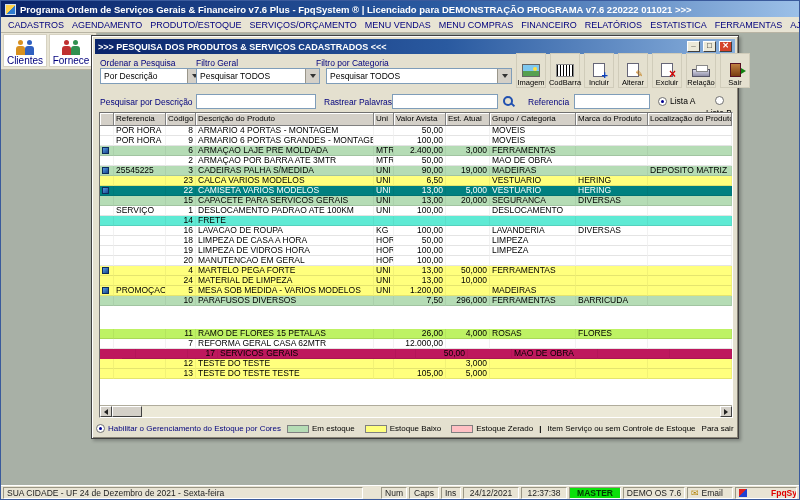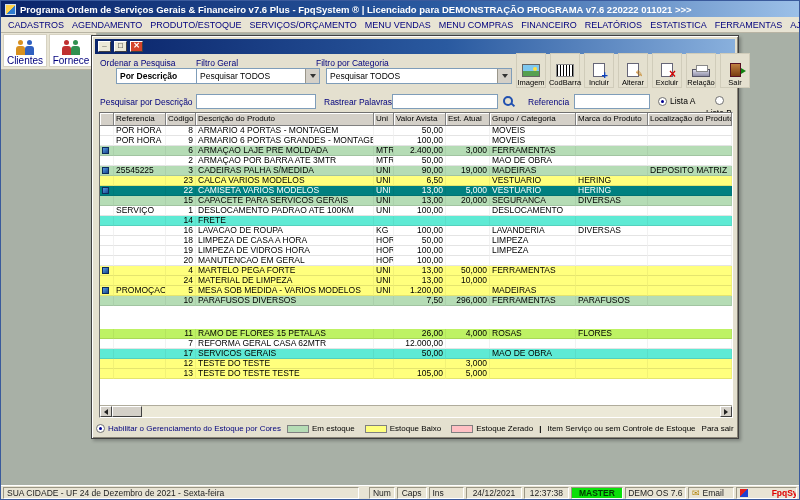--- a/index.html
+++ b/index.html
@@ -52,21 +52,21 @@
 
   .lbl { position:absolute; color:#00007d; font-size:8.5px; white-space:nowrap; }
   .lbl-order{ left:8px; top:22px; } .lbl-general{ left:104px; top:22px; } .lbl-category{ left:224px; top:22px; }
   .lbl-desc{ left:8px; top:61px; } .lbl-words{ left:232px; top:61px; } .lbl-ref{ left:436px; top:61px; }
 
   .combo { position:absolute; height:16px; background:#fff; border:1px solid #7f9db9; display:flex; align-items:center; font-size:8.5px; }
   .combo .combo-text { flex:1; padding:0 3px; white-space:nowrap; overflow:hidden; }
   .combo .combo-btn { width:14px; height:100%; background:#d4d0c8; border-left:1px solid #9a968a;
     display:flex; align-items:center; justify-content:center; }
   .combo .combo-btn::before { content:""; border-left:3px solid transparent; border-right:3px solid transparent; border-top:4px solid #333; }
-  .cmb-order{ left:24px; top:32px; width:102px;font-weight:bold; } .cmb-general{ left:104px; top:32px; width:124px; } .cmb-category{ left:234px; top:32px; width:186px; }
+  .cmb-order{ left:8px; top:32px; width:102px; } .cmb-general{ left:104px; top:32px; width:124px; } .cmb-category{ left:234px; top:32px; width:186px; }
 
   .actions { position:absolute; left:424px; top:17px; display:flex; gap:4px; }
   .act-btn { width:30px; height:35px; display:flex; flex-direction:column; align-items:center; justify-content:flex-end;
     gap:1px; font-size:7.5px; color:#000; background:#e4e0cf; border:1px solid #d0ccba; }
   .image-icon{ width:18px; height:13px; border:1px solid #666; background:linear-gradient(#7ec8f0 0 55%,#56a050 55% 100%); position:relative; }
   .image-icon::before{ content:""; position:absolute; right:2px; top:2px; width:4px; height:4px; border-radius:50%; background:#ffe040; }
   .barcode-icon{ width:18px; height:13px; border:1px solid #888; background:repeating-linear-gradient(90deg,#000 0 1px,#fff 1px 3px); }
   .sheet { width:12px; height:14px; background:#fff; border:1px solid #667; position:relative; }
   .add-icon::after{ content:"+"; color:#0840c0; font-weight:bold; font-size:11px; position:absolute; right:-4px; bottom:-5px; }
   .edit-icon::after{ content:"✎"; color:#c07000; font-size:9px; position:absolute; right:-5px; bottom:-3px; }
@@ -121,21 +121,21 @@
 
   
   .statusbar { position:absolute; left:0; bottom:0; right:0; height:14px; background:#e8e4d4;
     border-top:1px solid #fff; display:flex; align-items:center; padding:0 2px; gap:2px; font-size:8.5px; color:#222; }
   .seg { height:12px; border:1px solid; border-color:#9a9685 #fff #fff #9a9685; display:flex; align-items:center;
     padding:0 3px; gap:3px; white-space:nowrap; overflow:hidden; }
   .seg-location{ width:360px; }
   .seg-spacer{ flex:1; border:none; }
   .seg-num-lock{ width:26px; justify-content:center; }
   .seg-caps-lock{ width:30px; justify-content:center; }
-  .seg-insert{ width:36px; }
+  .seg-insert{ width:20px; }
   .seg-date{ width:56px; justify-content:center; }
   .seg-time{ width:46px; justify-content:center; }
   .seg-user{ width:52px; justify-content:center; font-weight:bold; color:#003800; }
   .seg-version{ width:62px; justify-content:center; }
   .seg-email{ width:46px; }
   .seg-brand{ width:62px; font-weight:bold; }
   .env-glyph { color:#b08000; font-size:9px; }
   .fpq-logo { width:8px; height:8px; background:linear-gradient(135deg,#e02020 50%,#2040d0 50%); flex:0 0 auto; }
 </style>
 </head>
@@ -198,20 +198,21 @@
           <span class="people-icon suppliers-icon">
             <span class="person"></span>
             <span class="person"></span>
           </span>
           <span>Fornece</span>
         </div>
       </div>
 
     <div class="dialog">
       <div class="dlg-title">
+        <span class="title-text">&gt;&gt;&gt;  PESQUISA DOS PRODUTOS &amp; SERVIÇOS CADASTRADOS  &lt;&lt;&lt;</span>
         <span class="win-btn btn-min"></span>
         <span class="win-btn btn-max"></span>
         <span class="win-btn btn-close"></span>
       </div>
 
       <span class="lbl lbl-order">Ordenar a Pesquisa</span>
       <div class="combo cmb-order">
         <span class="combo-text">Por Descrição</span>
         <span class="combo-btn"></span>
       </div>
@@ -496,21 +497,21 @@
             </div>
             <div class="grid-row" style="background: rgb(181, 220, 181);">
               <div class="cell"></div>
               <div class="cell"></div>
               <div class="cell ra">10</div>
               <div class="cell">PARAFUSOS DIVERSOS</div>
               <div class="cell"></div>
               <div class="cell ra">7,50</div>
               <div class="cell ra">296,000</div>
               <div class="cell">FERRAMENTAS</div>
-              <div class="cell">PARAFUSOS</div>
+              <div class="cell">BARRICUDA</div>
               <div class="cell"></div>
             </div>
             <div class="grid-row" style="background: #bef264; margin-top: 23px;">
               <div class="cell"></div>
               <div class="cell"></div>
               <div class="cell ra">11</div>
               <div class="cell">RAMO DE FLORES 15 PETALAS</div>
               <div class="cell"></div>
               <div class="cell ra">26,00</div>
               <div class="cell ra">4,000</div>
@@ -523,21 +524,21 @@
               <div class="cell"></div>
               <div class="cell ra">7</div>
               <div class="cell">REFORMA GERAL CASA 62MTR</div>
               <div class="cell"></div>
               <div class="cell ra">12.000,00</div>
               <div class="cell ra"></div>
               <div class="cell"></div>
               <div class="cell"></div>
               <div class="cell"></div>
             </div>
-            <div class="grid-row" style="background: #5eead4;">
+            <div class="grid-row" style="background: #be185d; padding-left: 22px;">
               <div class="cell"></div>
               <div class="cell"></div>
               <div class="cell ra">17</div>
               <div class="cell">SERVICOS GERAIS</div>
               <div class="cell"></div>
               <div class="cell ra">50,00</div>
               <div class="cell ra"></div>
               <div class="cell">MÃO DE OBRA</div>
               <div class="cell"></div>
               <div class="cell"></div>

